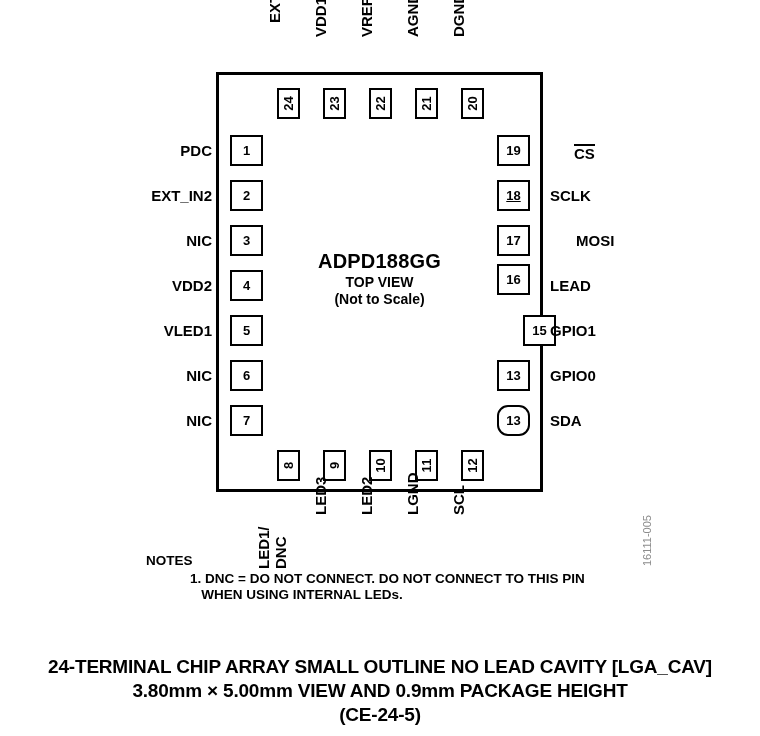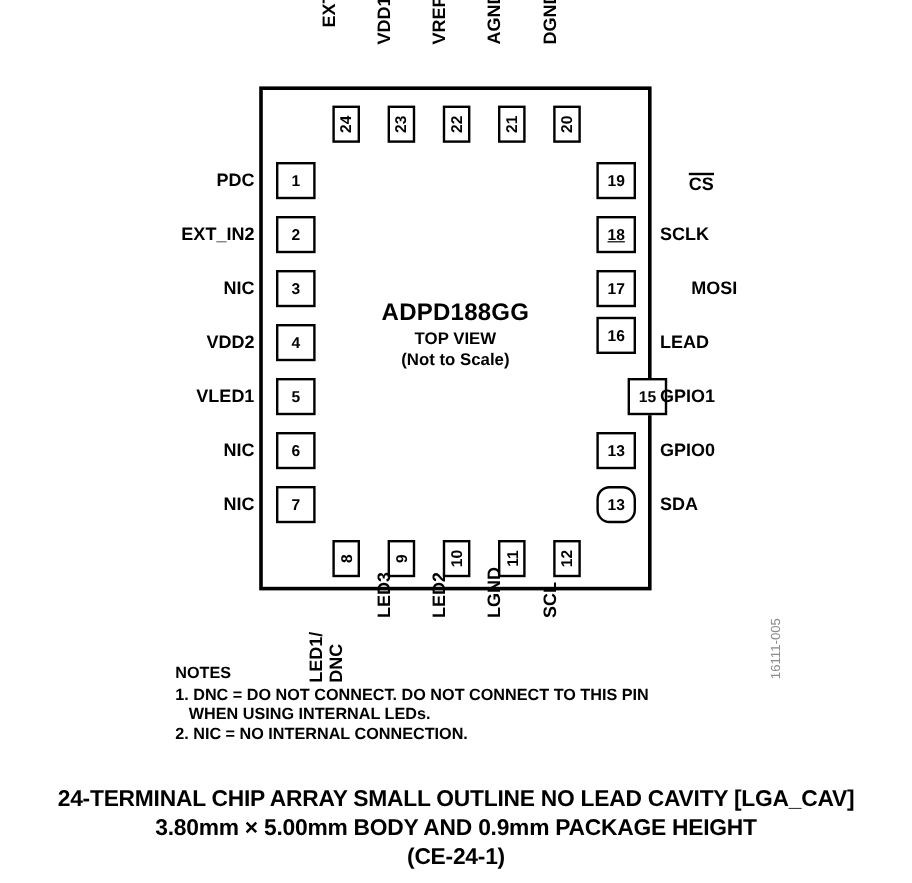--- a/index.html
+++ b/index.html
@@ -38,21 +38,21 @@
 
   .rot-two{position:absolute;}
   .rot-two span{position:absolute;transform:rotate(-90deg);
                 transform-origin:left bottom;font-size:15px;font-weight:bold;
                 white-space:nowrap;}
 
   
   .notes{position:absolute;left:146px;top:553px;font-size:13.5px;
          font-weight:bold;line-height:16.5px;}
   .notes .hdr{margin-bottom:1px;}
-  .notes .item{white-space:pre;}
+  .notes .item{white-space:pre;margin-left:44px;}
 
   
   .fig-id{position:absolute;left:641px;top:566px;font-size:11px;color:#8c8c8c;
           transform:rotate(-90deg);transform-origin:left top;white-space:nowrap;}
 
   
   .caption{position:absolute;left:0;top:655px;width:760px;text-align:center;
            font-size:19px;font-weight:bold;line-height:24px;letter-spacing:-.2px;}
 </style>
 </head>
@@ -188,24 +188,23 @@
 
   <div class="pin-box vert" style="left:461px;top:450px;">
       <span class="num">12</span>
     </div>
   <div class="pin-label rot" style="left:466px;top:500px;">SCL</div>
 
   <div class="notes">
     <div class="hdr">NOTES</div>
     <div class="item">1. DNC = DO NOT CONNECT. DO NOT CONNECT TO THIS PIN</div>
     <div class="item">   WHEN USING INTERNAL LEDs.</div>
-    <div class="item">2. NIC = NO INTERNAL CONNECTION.</div>
   </div>
 
   <div class="fig-id">16111-005</div>
 
   <div class="caption">
     <div>24-TERMINAL CHIP ARRAY SMALL OUTLINE NO LEAD CAVITY [LGA_CAV]</div>
-    <div>3.80mm × 5.00mm BODY AND 0.9mm PACKAGE HEIGHT</div>
-    <div>(CE-24-1)</div>
+    <div>3.80mm × 5.00mm VIEW AND 0.9mm PACKAGE HEIGHT</div>
+    <div>(CE-24-5)</div>
   </div>
 
 </div>
 
 </body></html>

